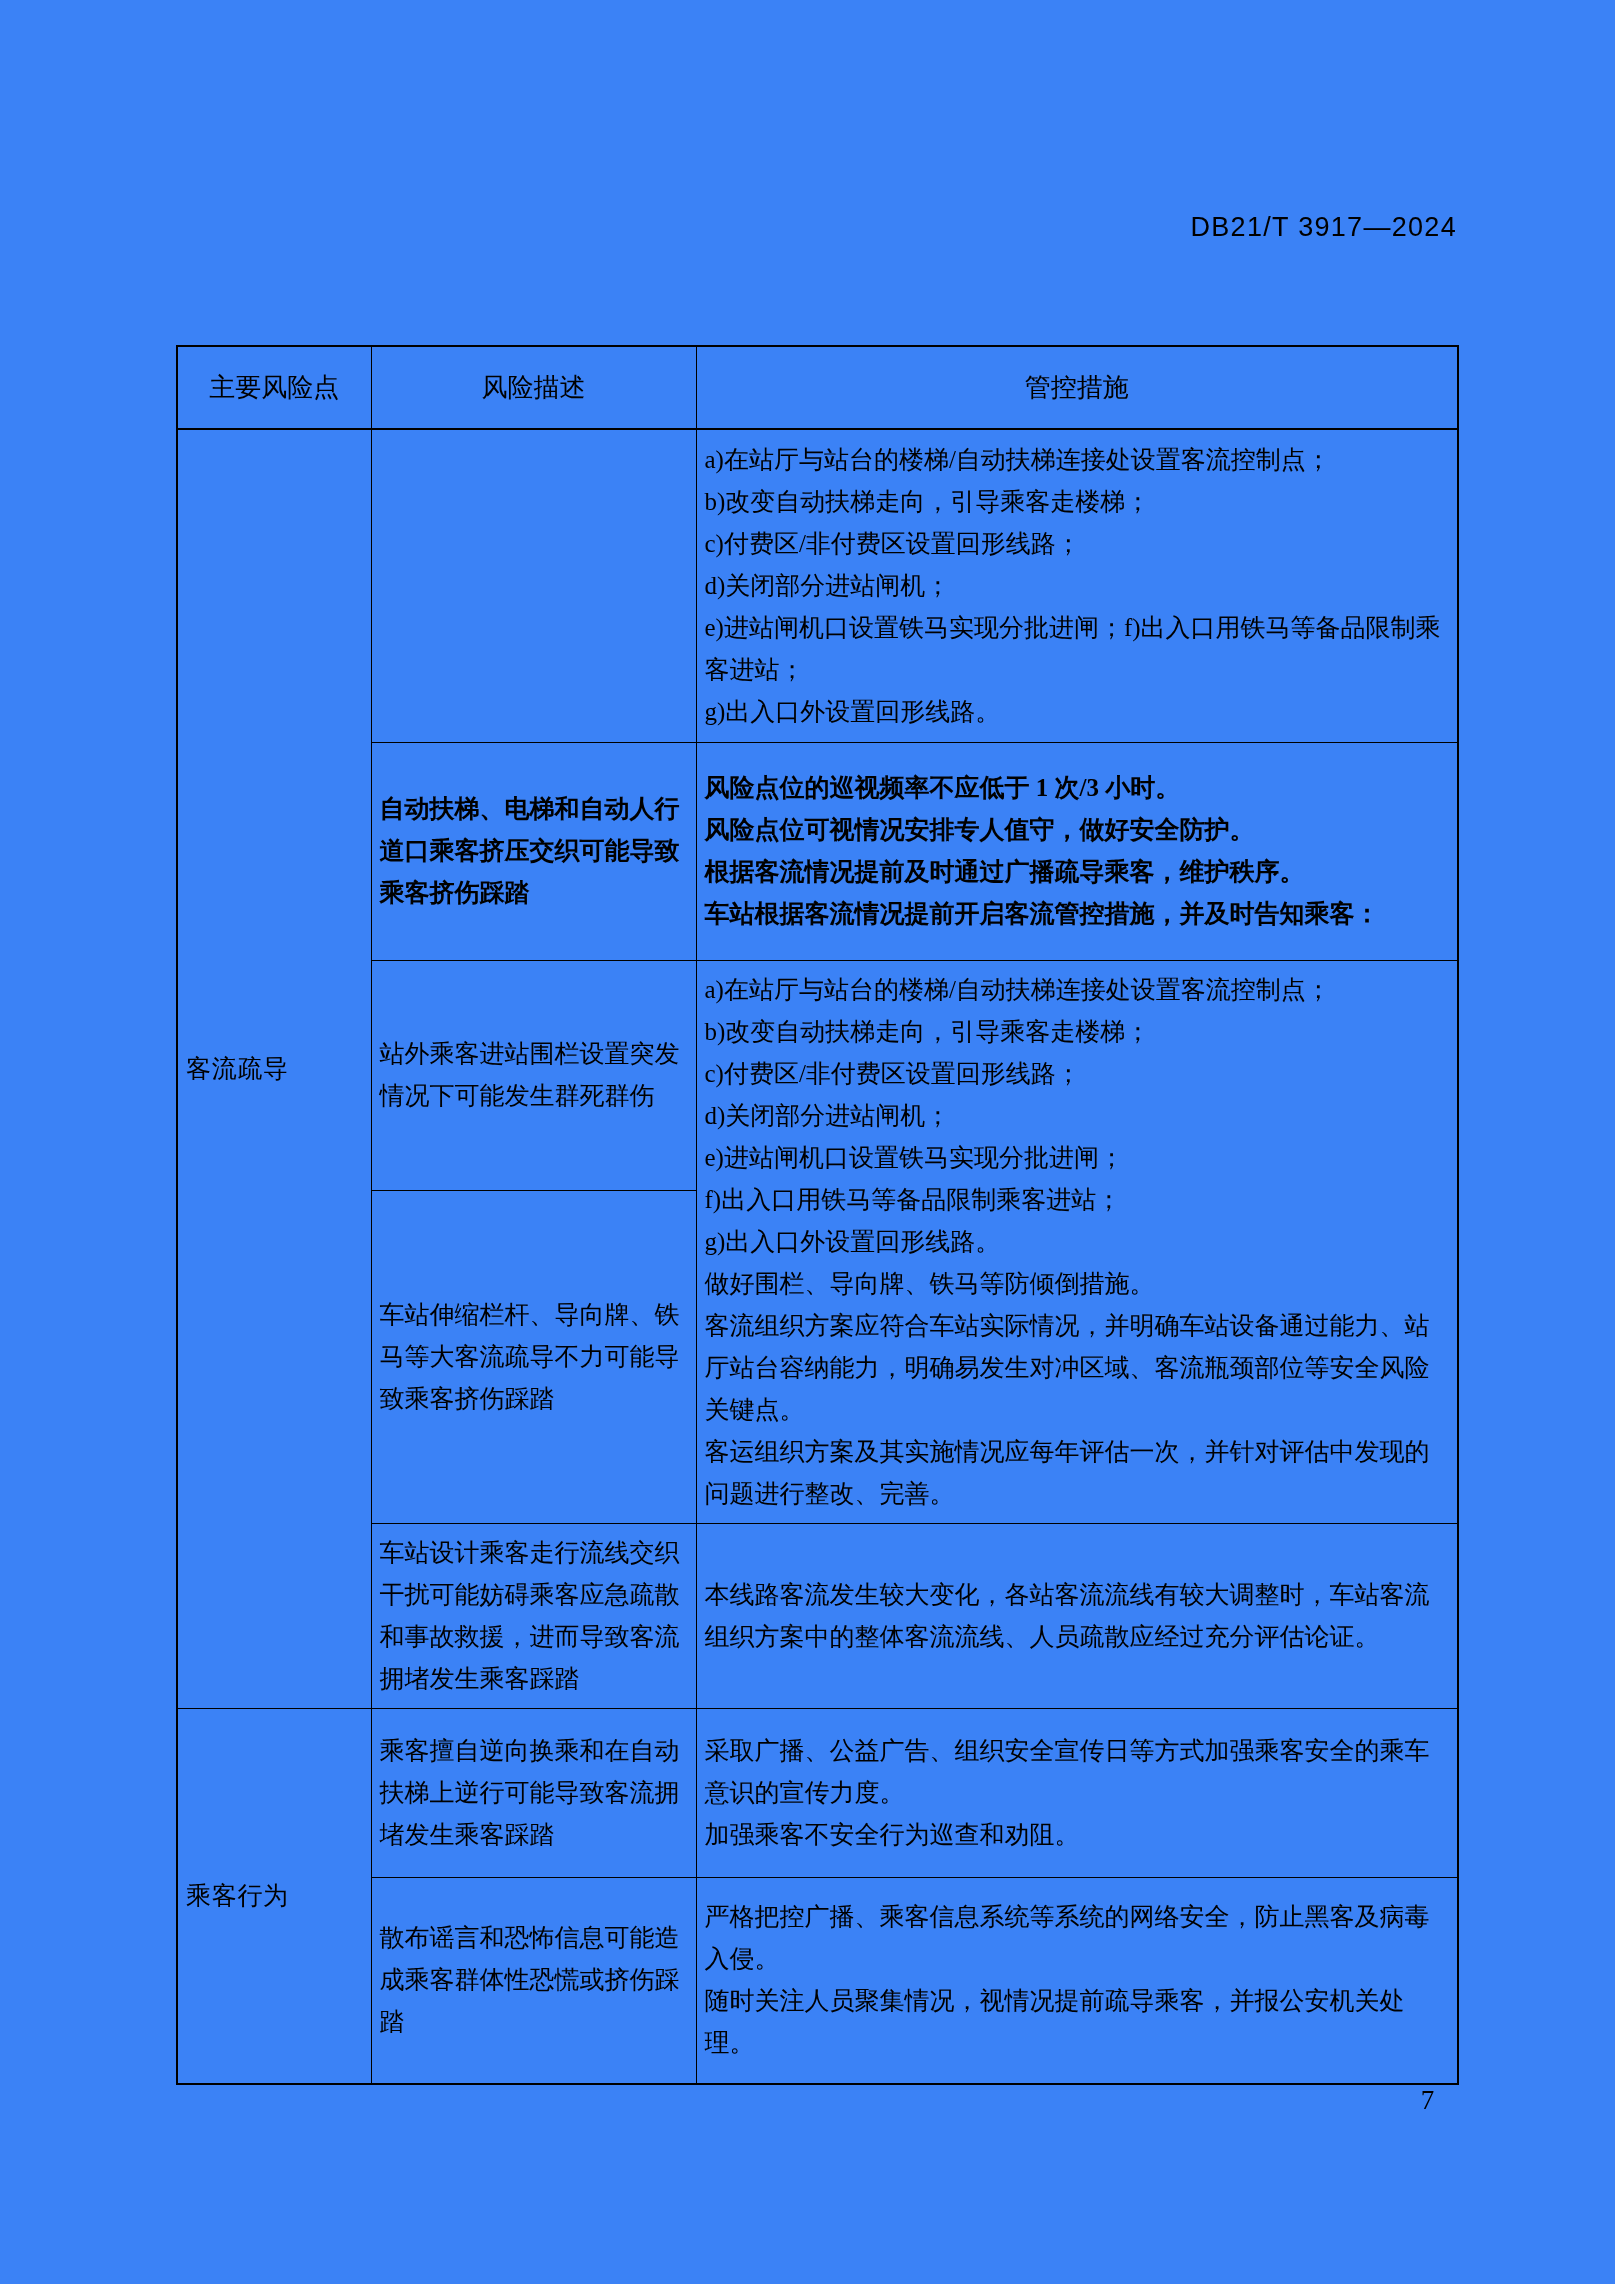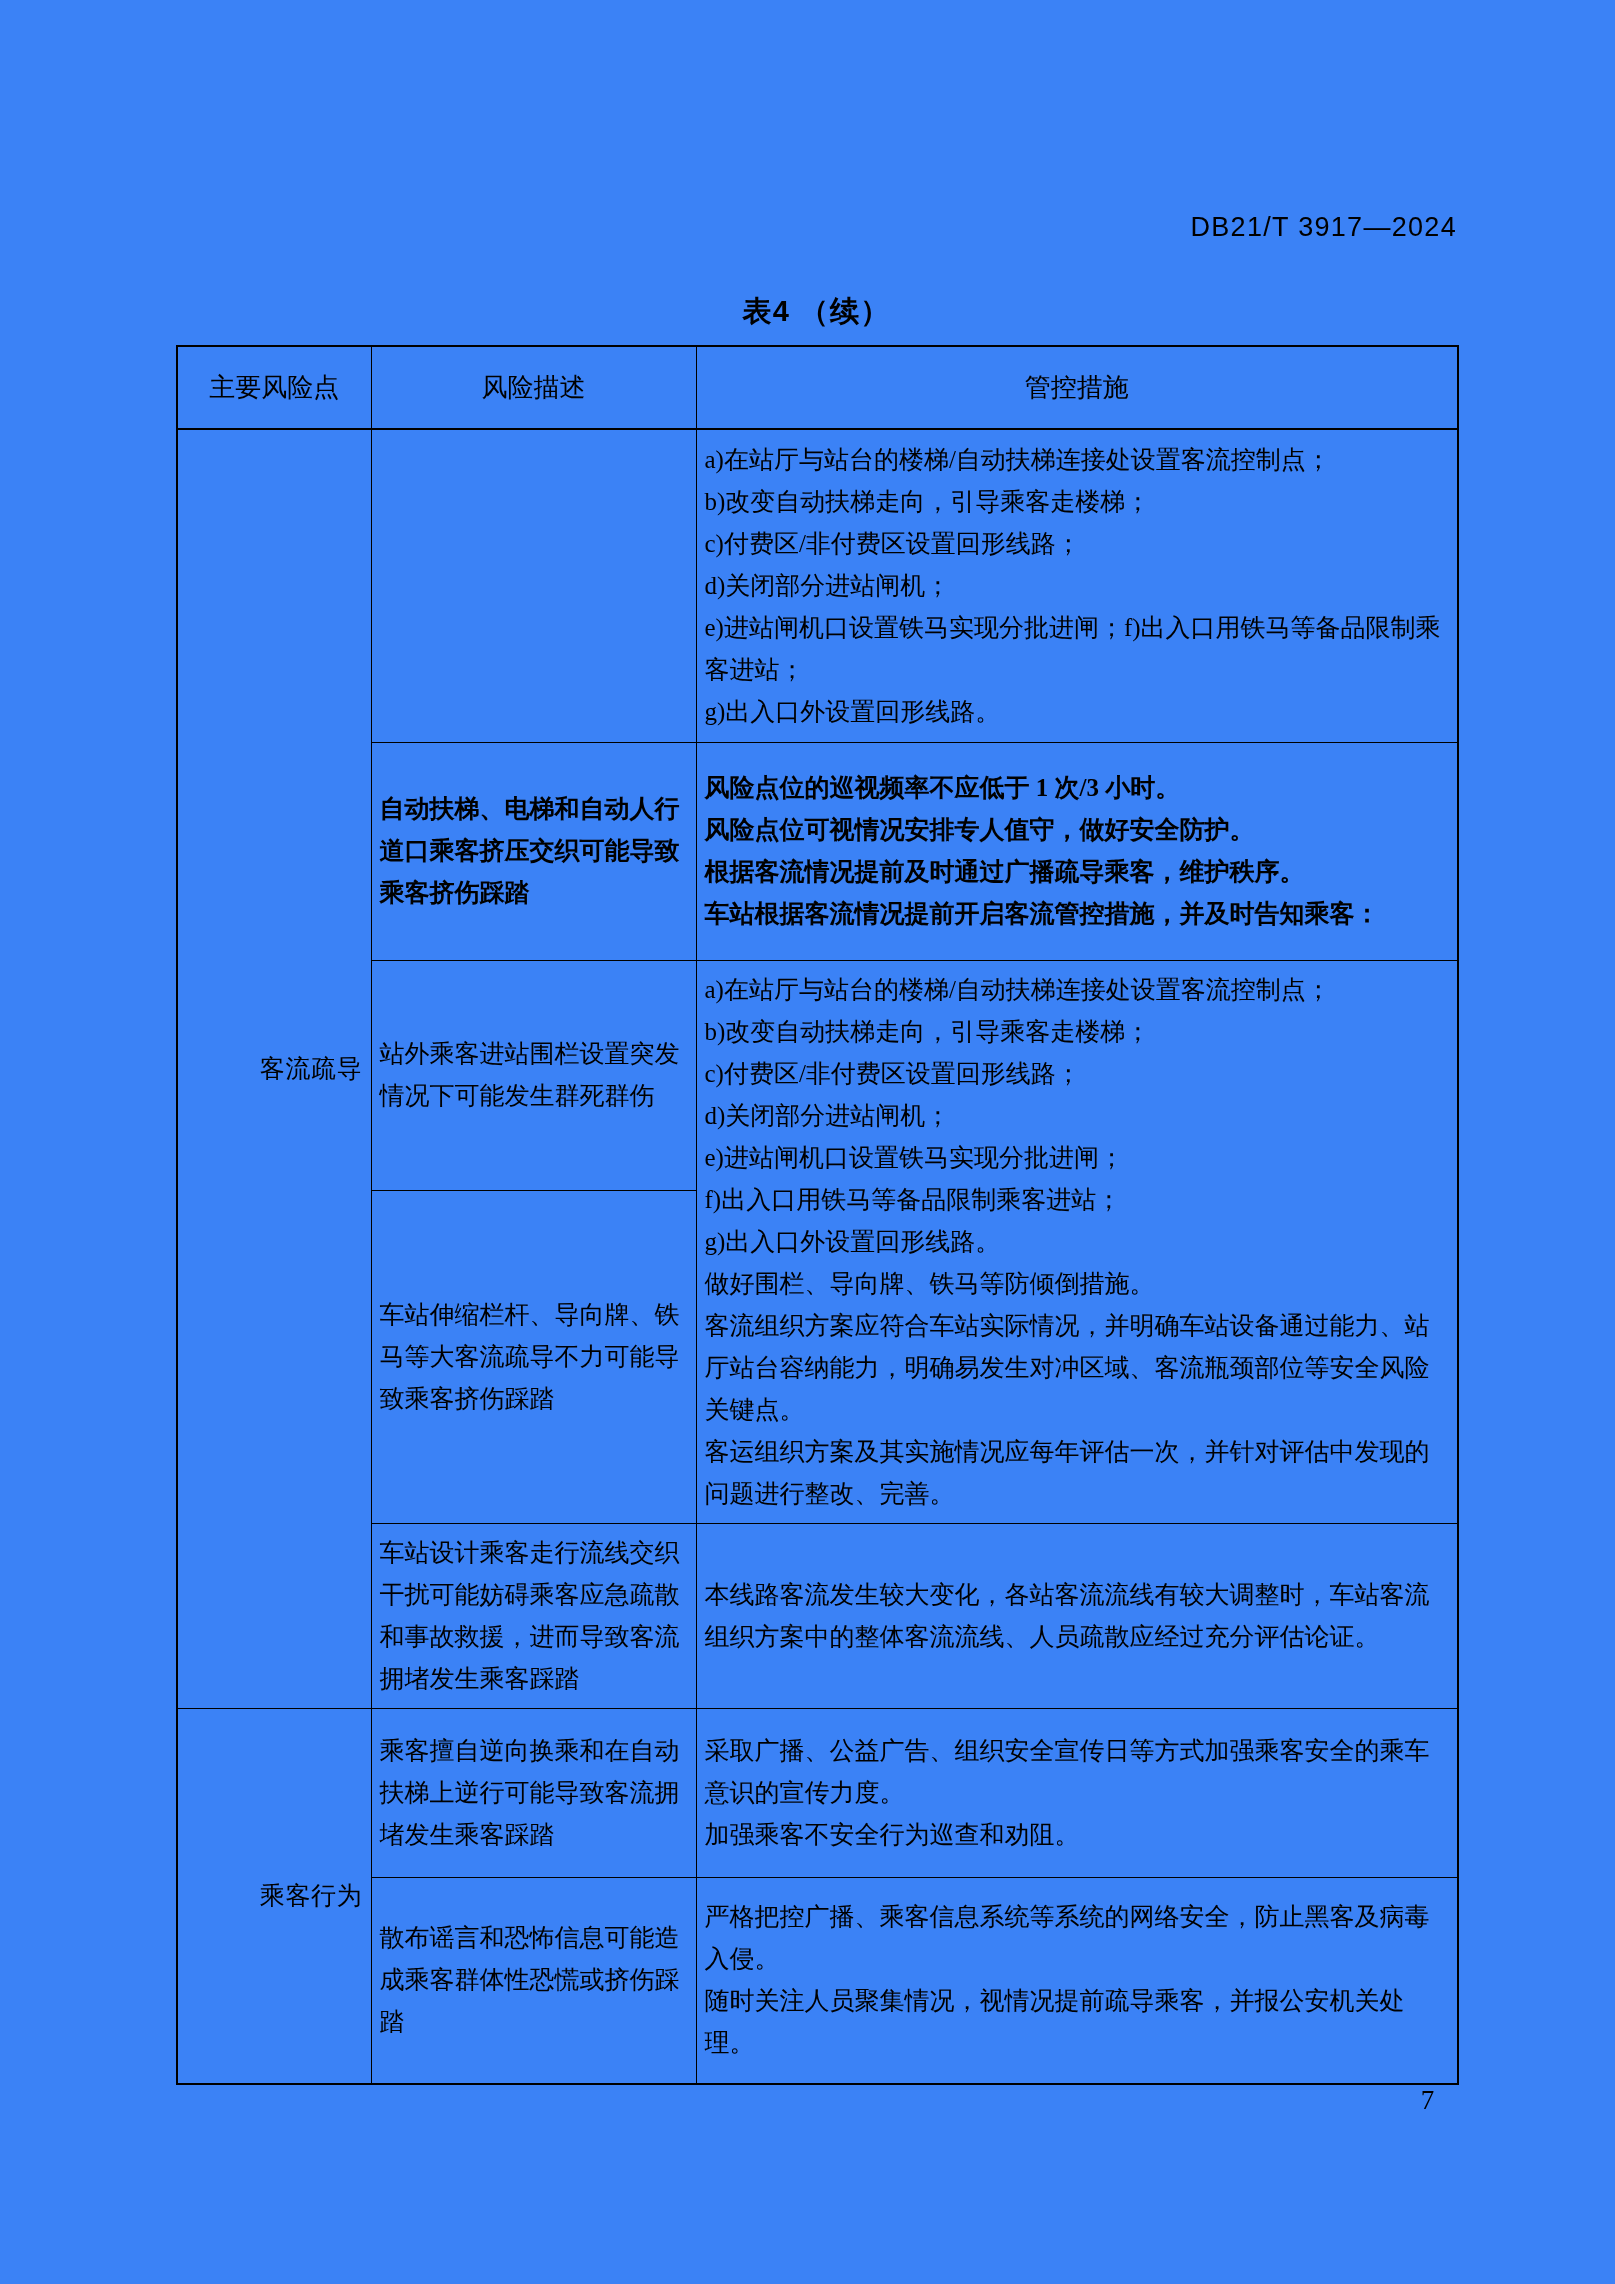--- a/index.html
+++ b/index.html
@@ -66,21 +66,21 @@
     border-bottom: 2px solid #000;
   }
   tr.rA { height: 313px; }
   tr.rB { height: 218px; font-weight: bold; }
   tr.rC { height: 208px; }
   tr.rD { height: 300px; }
   tr.rE { height: 172px; }
   tr.rF { height: 169px; }
   tr.rG { height: 207px; }
   td.riskpoint {
-    text-align: right;
+    text-align: left;
     letter-spacing: 0.7px;
   }
   td.desc {
     text-align: left;
     padding: 0 19.6px;
   }
   td.measures {
     text-align: left;
     padding: 0 10.4px;
   }
@@ -93,21 +93,20 @@
     font-size: 27px;
   }
 </style>
 </head>
 <body>
 
 <div class="page">
 
   <div class="doc-code">DB21/T 3917—2024</div>
 
-  <div class="table-title">表4 （续）</div>
 
   <table class="risk-table">
     <colgroup>
       <col class="c1">
         <col class="c2">
         <col class="c3">
     </colgroup>
 
     <tbody>
         <tr class="hrow">

